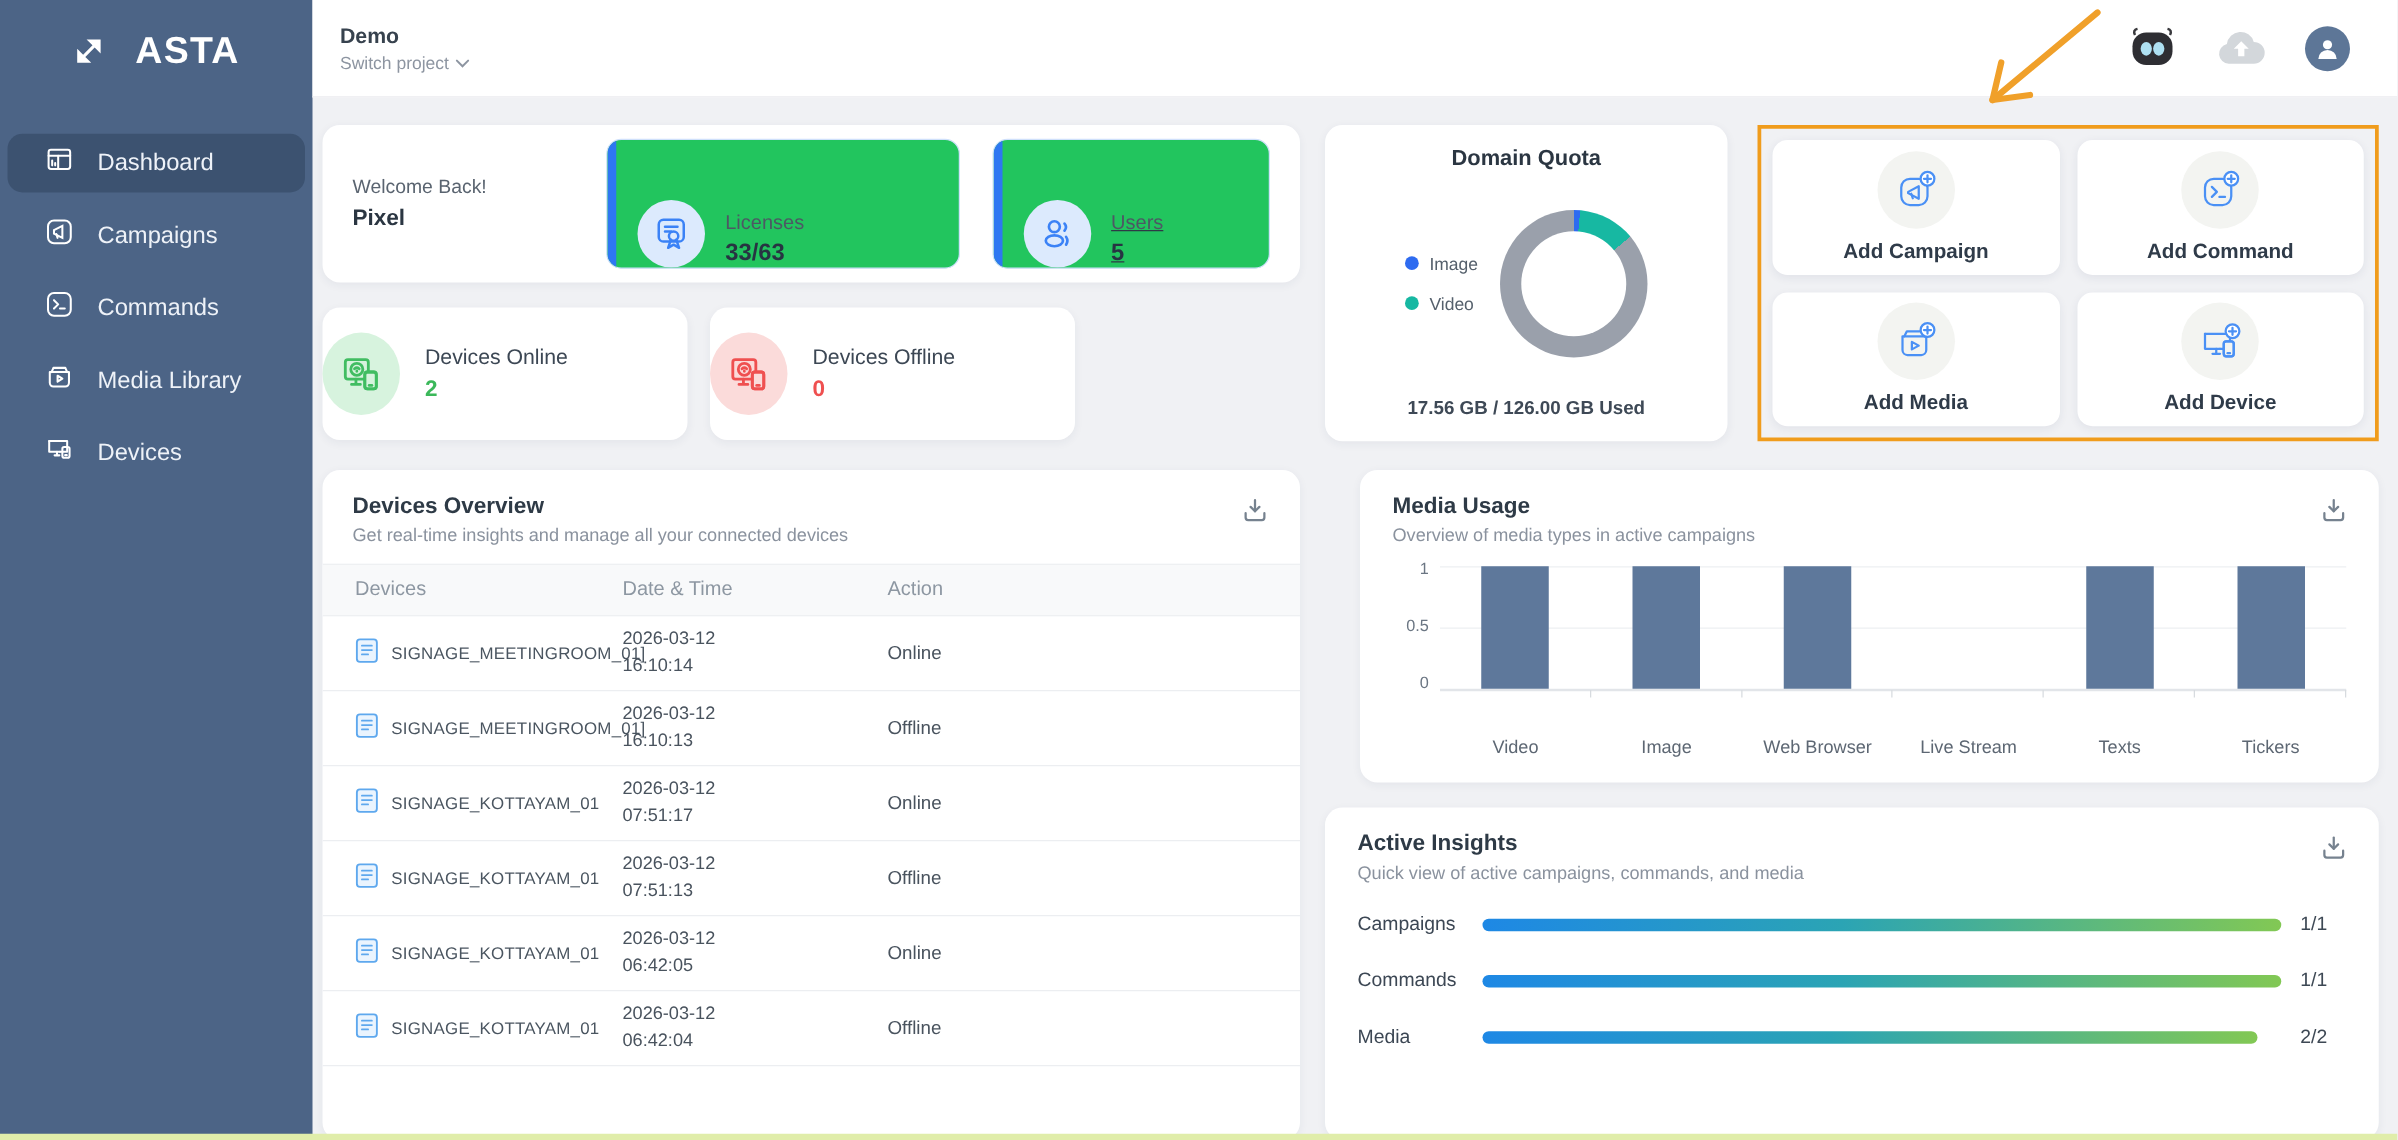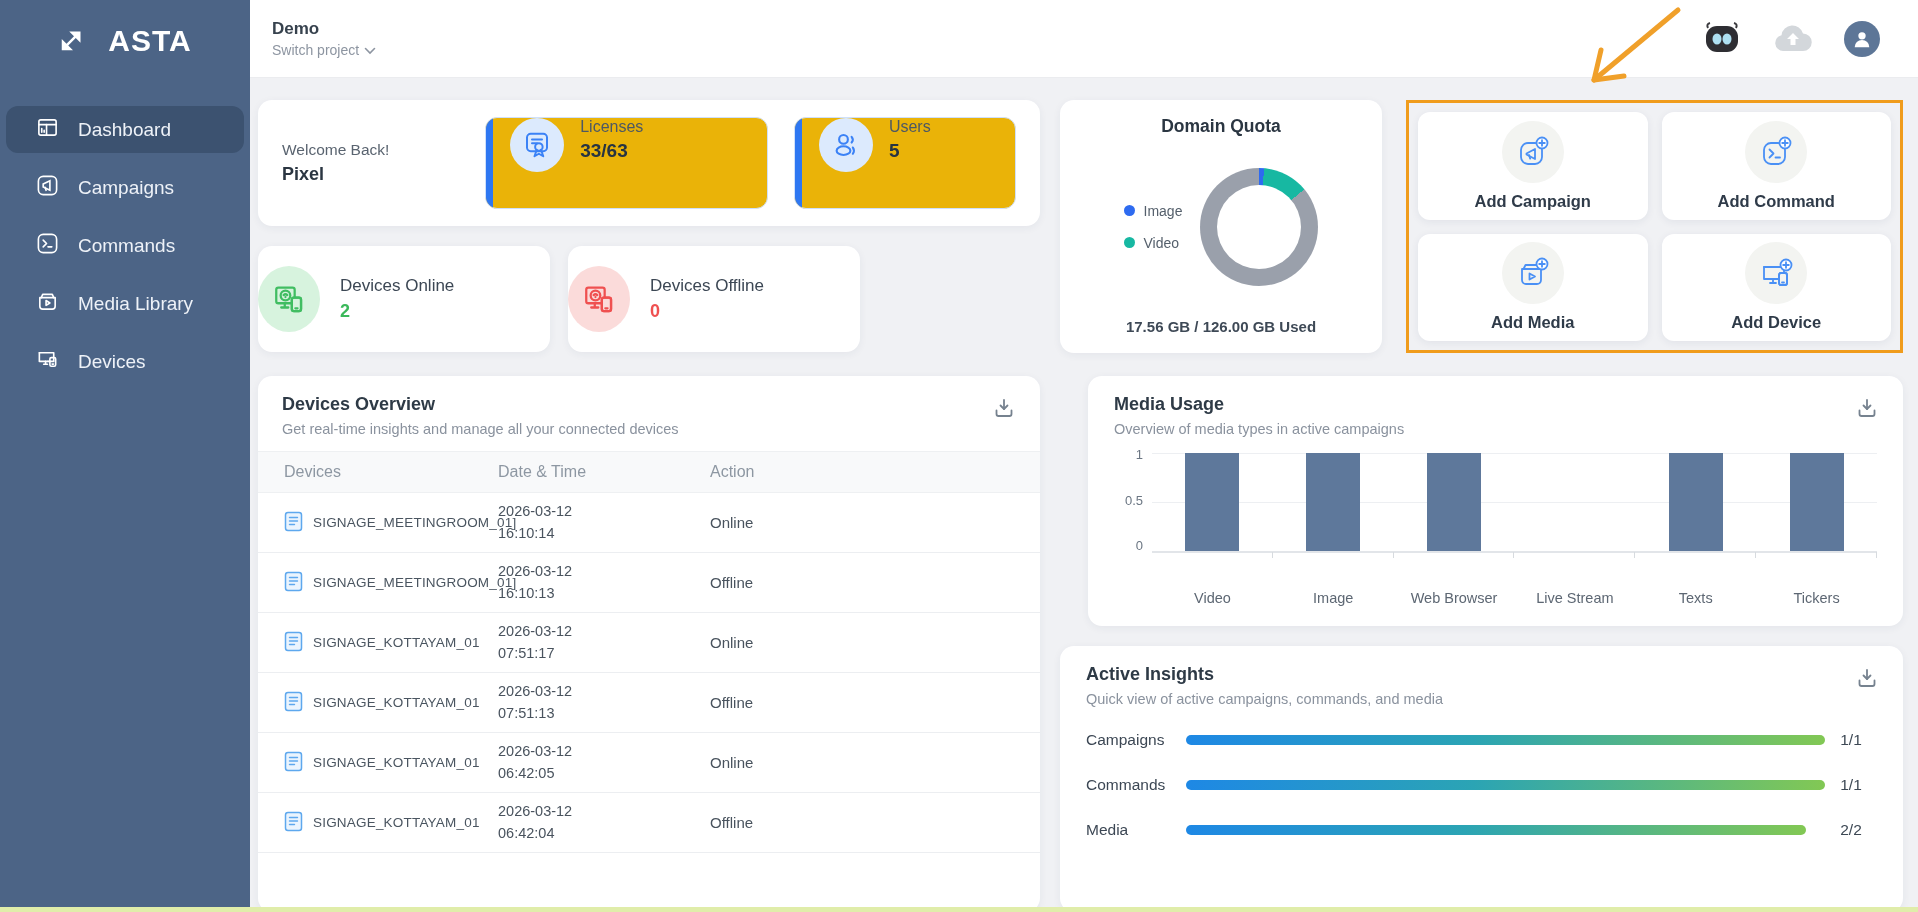--- a/index.html
+++ b/index.html
@@ -28,24 +28,24 @@
   .content { flex:1; padding:22px 15px 0 8px; display:flex; gap:20px; position:relative; }
   .col-left { width:782px; flex:0 0 782px; display:flex; flex-direction:column; }
   .col-right { flex:1; display:flex; flex-direction:column; }
   .card { background:#fff; border-radius:14px; box-shadow:0 2px 8px rgba(30,45,80,.06); }
 
   
   .welcome-card { height:126px; display:flex; align-items:center; padding:0 24px; gap:26px; }
   .welcome-text { width:190px; }
   .welcome-greeting { font-size:15.5px; color:#5a6470; }
   .welcome-user { font-size:18px; font-weight:bold; color:#2b3642; margin-top:5px; }
-  .stat-subcard { position:relative; height:92px; border:1px solid #cfe0fb; border-radius:12px; display:flex; align-items:flex-start; gap:16px; padding:0 18px 0 24px; overflow:hidden; background:#eab308; }
+  .stat-subcard { position:relative; height:104px; border:1px solid #cfe0fb; border-radius:12px; display:flex; align-items:flex-end; gap:16px; padding:0 18px 0 24px; overflow:hidden; background:#22c55e; }
   .stat-subcard::before { content:""; position:absolute; left:0; top:0; bottom:0; width:7px; background:#2e77f2; border-radius:4px 0 0 4px; }
   .stat-subcard.licenses { width:300px; }
-  .stat-subcard.users { width:235px; }
+  .stat-subcard.users { width:235px;text-decoration:underline; }
   .stat-icon-circle { width:54px; height:54px; border-radius:50%; background:#dceafd; display:flex; align-items:center; justify-content:center; color:#3b82f6; flex:0 0 auto; }
   .stat-label { font-size:16px; color:#4d5864; }
   .stat-value { font-size:19px; font-weight:bold; color:#273442; margin-top:4px; }
 
   
   .devices-row { display:flex; gap:18px; margin-top:20px; }
   .device-stat-card { width:292px; height:106px; display:flex; align-items:center; gap:20px; }
   .round-icon { width:62px; height:66px; border-radius:50%; display:flex; align-items:center; justify-content:center; flex:0 0 auto; }
   .round-icon.green { background:#d7f3de; color:#41bd62; }
   .round-icon.red  { background:#fbdbda; color:#ef5050; }

